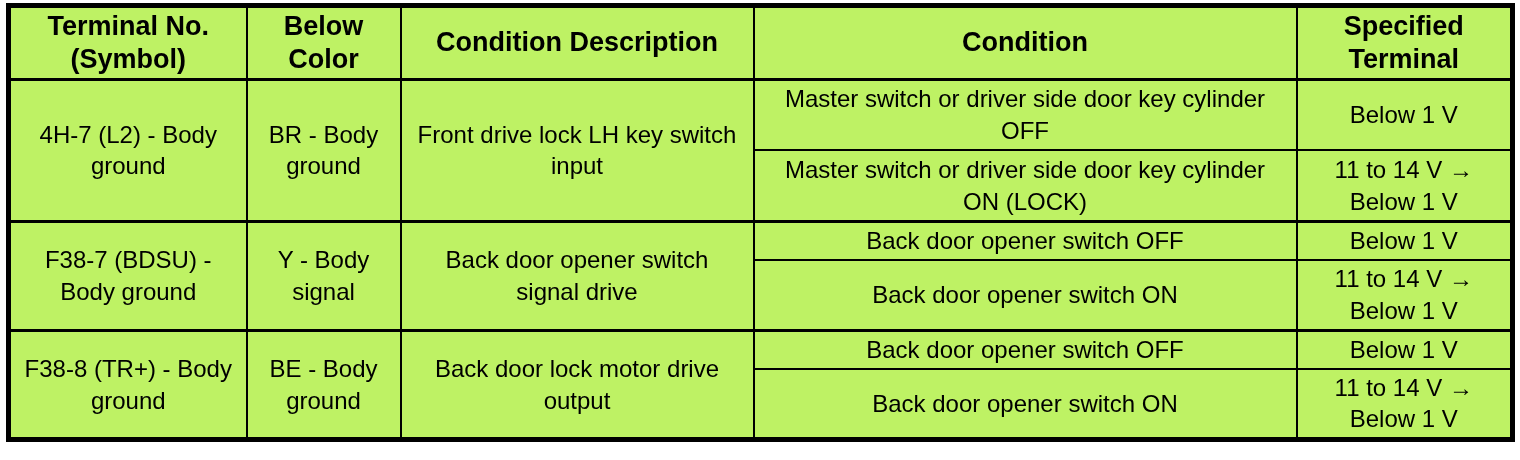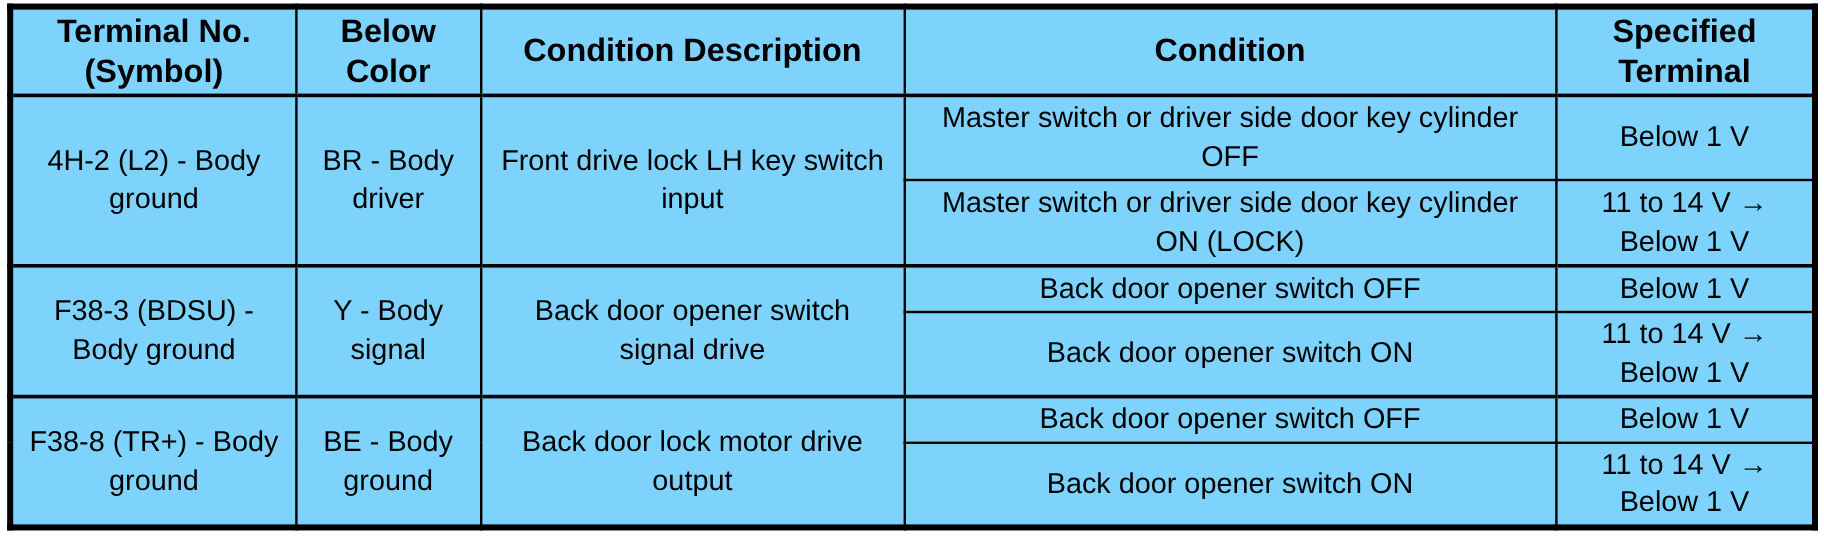--- a/index.html
+++ b/index.html
@@ -13,21 +13,21 @@
     color: #000000;
   }
   .page {
     padding: 3px 6px;
   }
   table.spec-table {
     border-collapse: collapse;
     table-layout: fixed;
     width: 1504px;
     border: 5px solid #000000;
-    background: #7dd3fc;
+    background: #bef264;
   }
   col.c-terminal { width: 238px; }
   col.c-wiring   { width: 154px; }
   col.c-desc     { width: 353px; }
   col.c-cond     { width: 543px; }
   col.c-spec     { width: 216px; }
 
   th, td {
     border: 2px solid #000000;
     text-align: center;
@@ -72,39 +72,39 @@
 Color</th>
         <th>Condition Description</th>
         <th>Condition</th>
         <th>Specified
 Terminal</th>
       </tr>
     </thead>
     <tbody>
 
       <tr class="h-tall">
-        <td rowspan="2">4H-2 (L2) - Body
+        <td rowspan="2">4H-7 (L2) - Body
 ground</td>
         <td rowspan="2">BR - Body
-driver</td>
+ground</td>
         <td rowspan="2">Front drive lock LH key switch
 input</td>
         <td>Master switch or driver side door key cylinder
 OFF</td>
         <td>Below 1 V</td>
       </tr>
       <tr class="h-tall">
         <td>Master switch or driver side door key cylinder
 ON (LOCK)</td>
         <td>11 to 14 V →
 Below 1 V</td>
       </tr>
 
       <tr class="h-short row-start">
-        <td rowspan="2">F38-3 (BDSU) -
+        <td rowspan="2">F38-7 (BDSU) -
 Body ground</td>
         <td rowspan="2">Y - Body
 signal</td>
         <td rowspan="2">Back door opener switch
 signal drive</td>
         <td>Back door opener switch OFF</td>
         <td>Below 1 V</td>
       </tr>
       <tr class="h-tall">
         <td>Back door opener switch ON</td>

